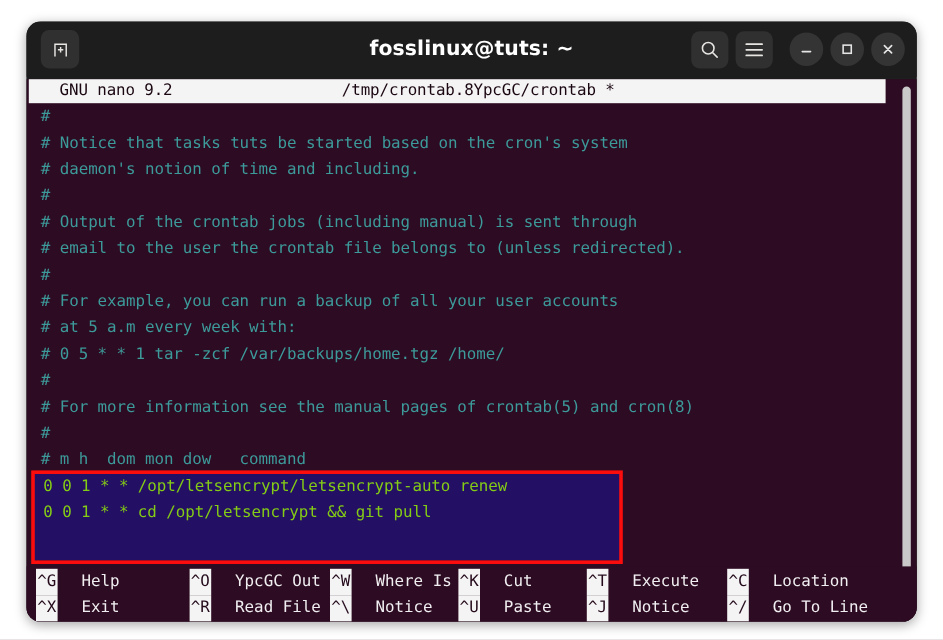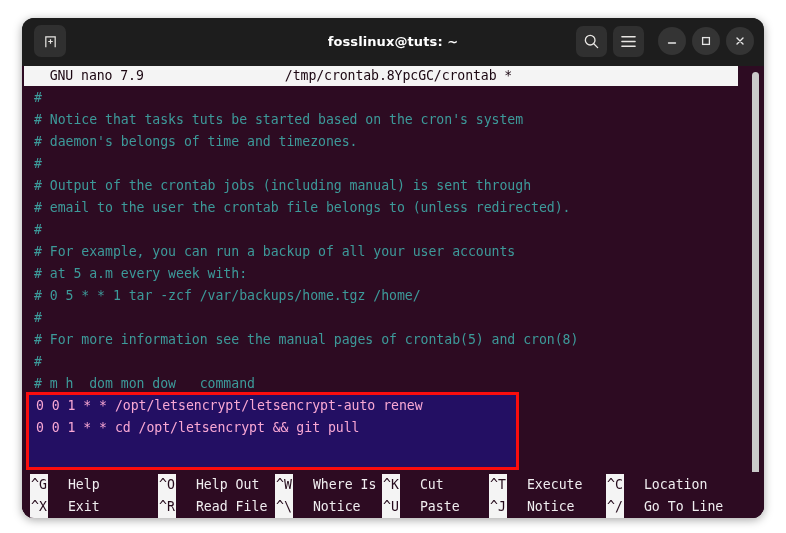--- a/index.html
+++ b/index.html
@@ -54,21 +54,21 @@
     border-radius: 7px;
     margin-left: 4px;
   }
 
   .title {
     position: absolute;
     left: 0; right: 0;
     text-align: center;
     color: #ffffff;
     font-family: "DejaVu Sans", sans-serif;
-    font-size: 13px;
+    font-size: 17px;
     font-weight: bold;
     letter-spacing: 0.1px;
     pointer-events: none;
   }
 
   .tb-right {
     margin-left: auto;
     display: flex;
     align-items: center;
     gap: 6px;
@@ -140,21 +140,21 @@
     line-height: 22px;
     font-size: 13.2px;
     white-space: pre;
     color: #3d9a9a;
     letter-spacing: -0.05px;
     font-family: "DejaVu Sans Mono", monospace;
     padding-left: 8px;
   }
 
   .line.sel {
-    color: #f9a8d4;
+    color: #84cc16;
     background: #230f63;
   }
 
   
   .selblock {
     position: absolute;
     left: 2px;
     top: 0;
     width: 489px;
     height: 72px;
@@ -263,28 +263,28 @@
           <svg width="12" height="12" viewBox="0 0 12 12" stroke="#e6e6e6" stroke-width="1.4" stroke-linecap="round">
             <path d="M3 3 L9 9 M9 3 L3 9"></path>
           </svg>
         </div>
 
       </div>
     </div>
 
     <div class="term">
 
-      <div class="nano-head">  GNU nano 7.9                  /tmp/crontab.8YpcGC/crontab *</div>
+      <div class="nano-head">  GNU nano 9.2                  /tmp/crontab.8YpcGC/crontab *</div>
 
       <div class="buffer">
 
         <div id="plain-lines">
             <div class="line">#</div>
             <div class="line"># Notice that tasks tuts be started based on the cron's system</div>
-            <div class="line"># daemon's belongs of time and timezones.</div>
+            <div class="line"># daemon's notion of time and including.</div>
             <div class="line">#</div>
             <div class="line"># Output of the crontab jobs (including manual) is sent through</div>
             <div class="line"># email to the user the crontab file belongs to (unless redirected).</div>
             <div class="line">#</div>
             <div class="line"># For example, you can run a backup of all your user accounts</div>
             <div class="line"># at 5 a.m every week with:</div>
             <div class="line"># 0 5 * * 1 tar -zcf /var/backups/home.tgz /home/</div>
             <div class="line">#</div>
             <div class="line"># For more information see the manual pages of crontab(5) and cron(8)</div>
             <div class="line">#</div>
@@ -302,21 +302,21 @@
         </div>
       </div>
 
       <div class="scroll-track">
         <div class="scroll-thumb"></div>
       </div>
 
       <div class="footer">
         <div class="frow" id="frow1">
             <div class="sc c0"><span class="key">^G</span><span class="lbl">Help</span></div>
-            <div class="sc c1"><span class="key">^O</span><span class="lbl">Help Out</span></div>
+            <div class="sc c1"><span class="key">^O</span><span class="lbl">YpcGC Out</span></div>
             <div class="sc c2"><span class="key">^W</span><span class="lbl">Where Is</span></div>
             <div class="sc c3"><span class="key">^K</span><span class="lbl">Cut</span></div>
             <div class="sc c4"><span class="key">^T</span><span class="lbl">Execute</span></div>
             <div class="sc c5"><span class="key">^C</span><span class="lbl">Location</span></div>
           </div>
         <div class="frow" id="frow2">
             <div class="sc c0"><span class="key">^X</span><span class="lbl">Exit</span></div>
             <div class="sc c1"><span class="key">^R</span><span class="lbl">Read File</span></div>
             <div class="sc c2"><span class="key">^\</span><span class="lbl">Notice</span></div>
             <div class="sc c3"><span class="key">^U</span><span class="lbl">Paste</span></div>

